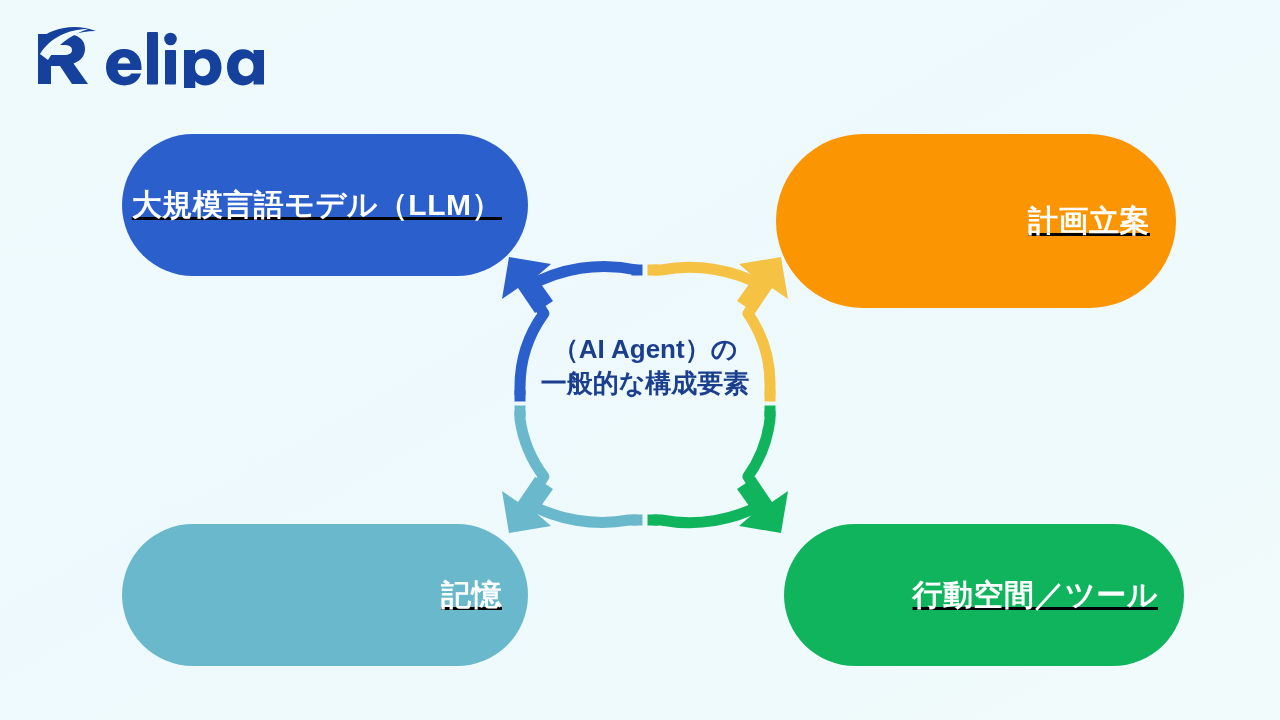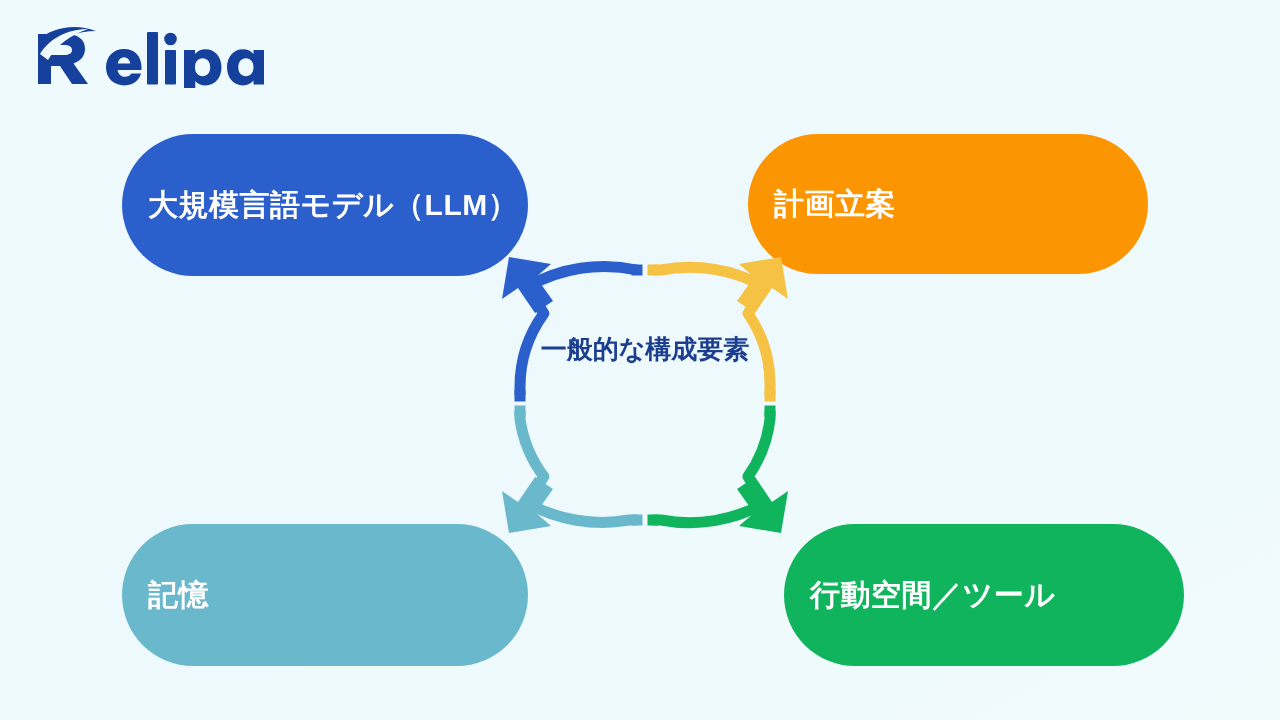--- a/index.html
+++ b/index.html
@@ -28,36 +28,37 @@
     width: 230px;
     height: 62px;
     display: block;
   }
 
   
   .pill {
     position: absolute;
     display: flex;
     align-items: center;
-    justify-content: flex-start;
+    justify-content: flex-end;
     border-radius: 999px;
     box-sizing: border-box;
     padding: 0 26px;
+    text-decoration: underline;
   }
   .pill-label {
     color: #ffffff;
     font-weight: bold;
     font-size: 30px;
     letter-spacing: 0.5px;
     line-height: 1.2;
     white-space: nowrap;
     text-align: center;
   }
   #pill-llm    { left: 122px;  top: 134px; width: 406px; height: 142px; background: #2B5FCB; }
-  #pill-plan   { left: 748px;  top: 134px; width: 400px; height: 140px; background: #FC9502; }
+  #pill-plan   { left: 776px;  top: 134px; width: 400px; height: 174px; background: #FC9502; }
   #pill-memory { left: 122px;  top: 524px; width: 406px; height: 142px; background: #69B8CC; }
   #pill-action { left: 784px;  top: 524px; width: 400px; height: 142px; background: #10B45D; }
 
   
   #cycle {
     position: absolute;
     left: 465px;
     top: 215px;
     width: 360px;
     height: 360px;
@@ -191,16 +192,17 @@
                  L 55 196" fill="none" stroke="#69B8CC" stroke-width="11" stroke-linecap="butt" stroke-linejoin="round"></path>
         <path d="M 172 299.5 L 172 310.5" stroke="#69B8CC" stroke-width="11" stroke-linecap="butt"></path>
         <path d="M 49.5 196 L 60.5 196" stroke="#69B8CC" stroke-width="11" stroke-linecap="butt"></path>
 
         <path d="M 44 318 L 86 311 L 71 298 L 88 274 L 70 262 L 53 287 L 37 276 Z" fill="#69B8CC"></path>
       </g>
     </svg>
   </div>
 
   <div id="center-text">
+    <span class="line">（AI Agent）の</span>
     <span class="line">一般的な構成要素</span>
   </div>
 
 </div>
 
 </body></html>

